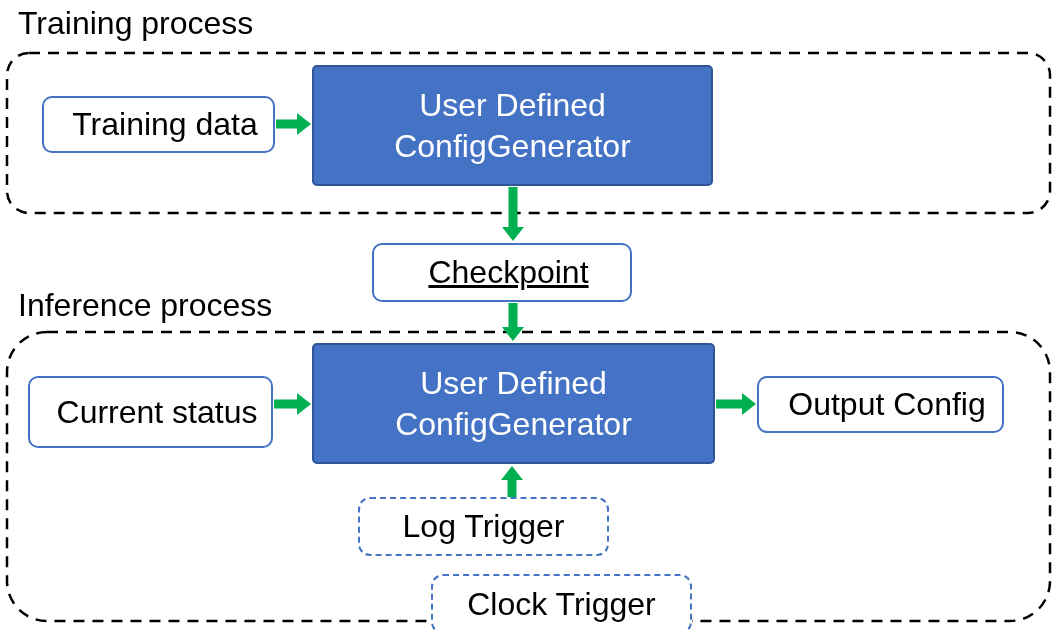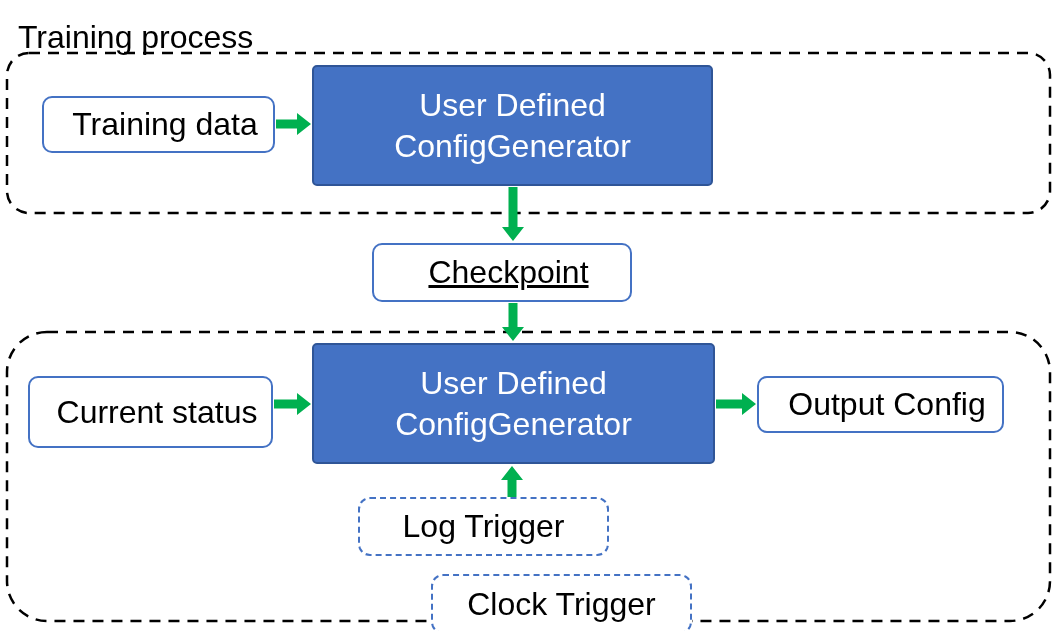--- a/index.html
+++ b/index.html
@@ -81,21 +81,22 @@
     <rect class="container-rect" x="7" y="332" width="1043" height="289" rx="40"></rect>
 
     <polygon class="arrow" points="276,119.5 297,119.5 297,113 311,124 297,135 297,128.5 276,128.5"></polygon>
     <polygon class="arrow" points="508.5,187 508.5,227 502,227 513,241 524,227 517.5,227 517.5,187"></polygon>
     <polygon class="arrow" points="508.5,303 508.5,327 502,327 513,341 524,327 517.5,327 517.5,303"></polygon>
     <polygon class="arrow" points="274,399.5 297,399.5 297,393 311,404 297,415 297,408.5 274,408.5"></polygon>
     <polygon class="arrow" points="716,399.5 742,399.5 742,393 756,404 742,415 742,408.5 716,408.5"></polygon>
     <polygon class="arrow" points="507.5,497 507.5,480 501,480 512,466 523,480 516.5,480 516.5,497"></polygon>
   </svg>
 
-  <div class="section-title" style="left:18px; top:16px;">Training process</div>
+  <div class="section-title" style="left:18px; top:2px;">Training process</div>
+  <div class="section-title" style="left:18px; top:284px;">Inference process</div>
 
   <div class="node white-box" style="left:42px; top:96px; width:233px; height:57px;">
     <span class="label">Training data</span>
   </div>
 
   <div class="node blue-box" style="left:312px; top:65px; width:401px; height:121px;">
     <span class="label">User Defined</span>
     <span class="label">ConfigGenerator</span>
   </div>
 

